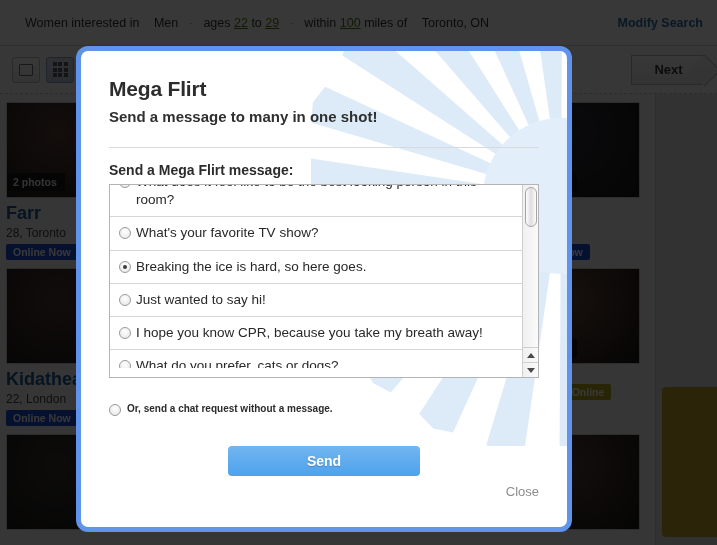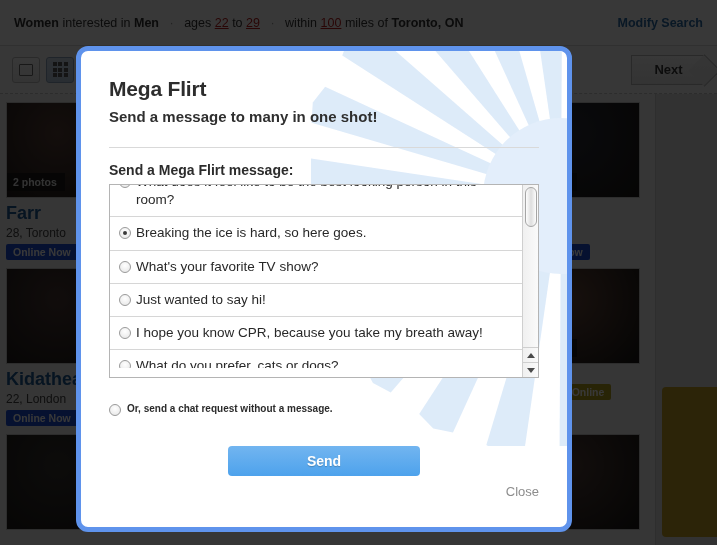--- a/index.html
+++ b/index.html
@@ -25,22 +25,22 @@
   .search-bar {
     position: absolute; top: 0; left: 0; right: 0;
     height: 46px;
     background: #ffffff;
     border-bottom: 1px solid #d8d8d8;
     display: flex; align-items: center;
     padding: 0 14px;
     font-size: 12.5px; color: #333;
   }
   .sb-text { white-space: nowrap; }
-  .sb-text b { font-weight: bold; }
-  .sb-text u { color: #b91c1c; }
+  .sb-text b { font-weight: normal; margin-left: 11px; }
+  .sb-text u { color: #4d7c0f; }
   .sb-dot { margin: 0 7px; color: #999; }
   .modify-search {
     margin-left: auto;
     color: #2c6ca8; font-size: 12.5px; font-weight: bold;
     white-space: nowrap;
   }
 
   .toolbar {
     position: absolute; top: 46px; left: 0; right: 0;
     height: 48px;
@@ -411,26 +411,26 @@
     <div class="m-rule"></div>
     <div class="m-label">Send a Mega Flirt message:</div>
 
     <div class="msg-list">
       <div class="msg-scroll" id="msg-scroll" style="transform: translateY(-9px);">
           <div class="msg-row first">
             <span class="radio"></span>
             <span>What does it feel like to be the best looking person in this room?</span>
           </div>
           <div class="msg-row">
+            <span class="radio"></span>
+            <span>What's your favorite TV show?</span>
+          </div>
+          <div class="msg-row">
             <span class="radio checked"></span>
             <span>Breaking the ice is hard, so here goes.</span>
-          </div>
-          <div class="msg-row">
-            <span class="radio"></span>
-            <span>What's your favorite TV show?</span>
           </div>
           <div class="msg-row">
             <span class="radio"></span>
             <span>Just wanted to say hi!</span>
           </div>
           <div class="msg-row">
             <span class="radio"></span>
             <span>I hope you know CPR, because you take my breath away!</span>
           </div>
           <div class="msg-row">

